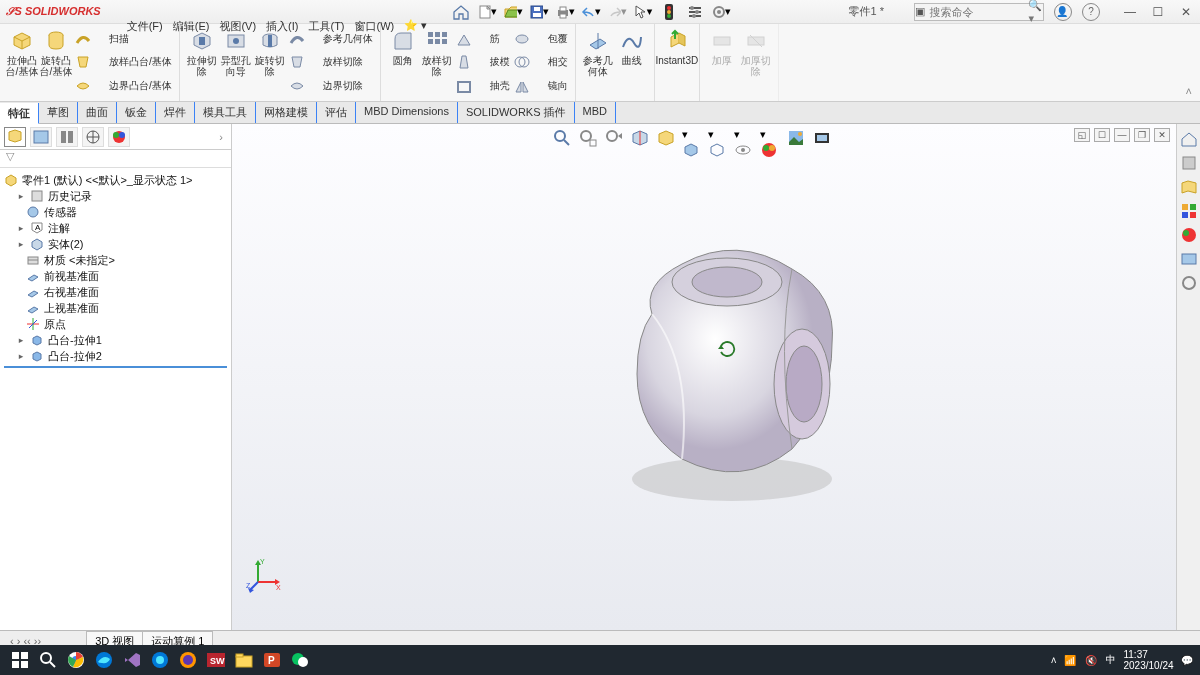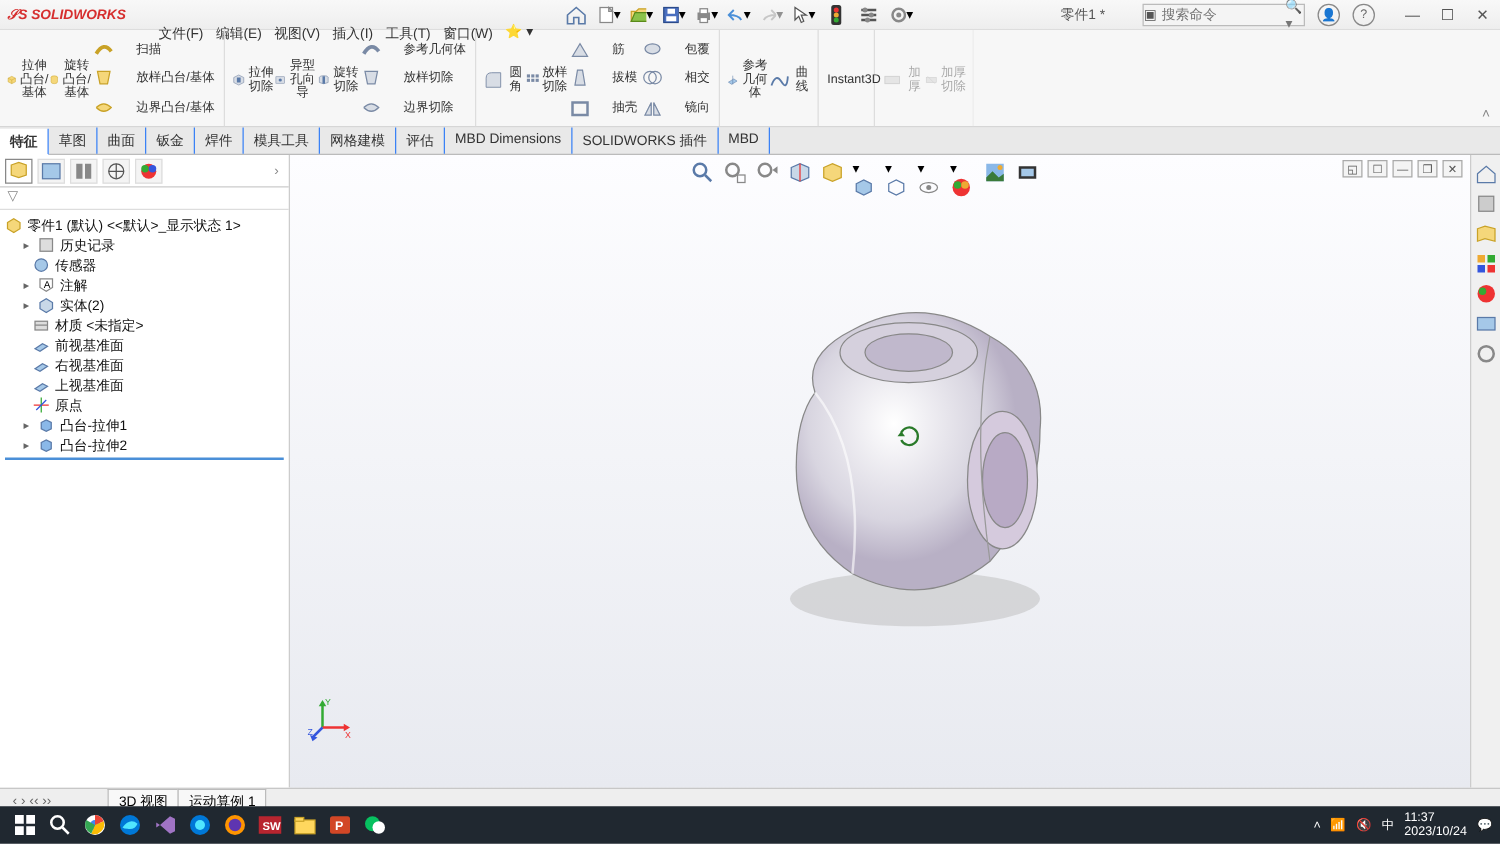--- a/index.html
+++ b/index.html
@@ -14,21 +14,21 @@
 .titlebar .doc-name { margin-left: auto; margin-right: 30px; color: #555; }
 .titlebar .search { display: flex; align-items: center; border: 1px solid #bbb; background: #f4f4f4; height: 18px; width: 130px; }
 .titlebar .search input { border: none; background: transparent; font-size: 11px; width: 100px; padding: 0 4px; }
 .titlebar .right-icons { display: flex; gap: 10px; margin: 0 6px 0 10px; }
 .titlebar .right-icons span { width: 18px; height: 18px; border: 1px solid #888; border-radius: 50%; display: flex; align-items: center; justify-content: center; color: #666; font-size: 10px; }
 .titlebar .winbtns { display: flex; margin-left: 10px; }
 .titlebar .winbtns span { width: 28px; text-align: center; color: #555; font-size: 12px; }
 
 .ribbon { height: 78px; background: #f7f7f7; border-bottom: 1px solid #ccc; display: flex; }
 .ribbon-group { border-right: 1px solid #ddd; padding: 3px 5px; display: flex; }
-.rbtn-large { width: 34px; display: flex; flex-direction: row; align-items: center; gap: 2px; padding-top: 2px; }
+.rbtn-large { width: 34px; display: flex; flex-direction: column; align-items: center; gap: 2px; padding-top: 2px; }
 .rbtn-large .ico { width: 24px; height: 24px; }
 .rbtn-large .lbl { font-size: 10px; text-align: center; line-height: 11px; color: #333; }
 .rbtn-small { display: flex; align-items: center; gap: 18px; height: 20px; padding: 0 2px; }
 .rbtn-small .ico { width: 16px; height: 16px; }
 .rbtn-small .lbl { font-size: 10px; color: #333; }
 .rcol { display: flex; flex-direction: column; justify-content: space-around; }
 
 .tabstrip { height: 22px; background: #e9e9e9; border-bottom: 1px solid #bbb; display: flex; }
 .tabstrip .tab { padding: 3px 8px; border-right: 1px solid #3b82f6; color: #333; font-size: 11px; }
 .tabstrip .tab.active { background: #fff; border-bottom: 1px solid #fff; position: relative; top: 1px; font-weight: bold; }

